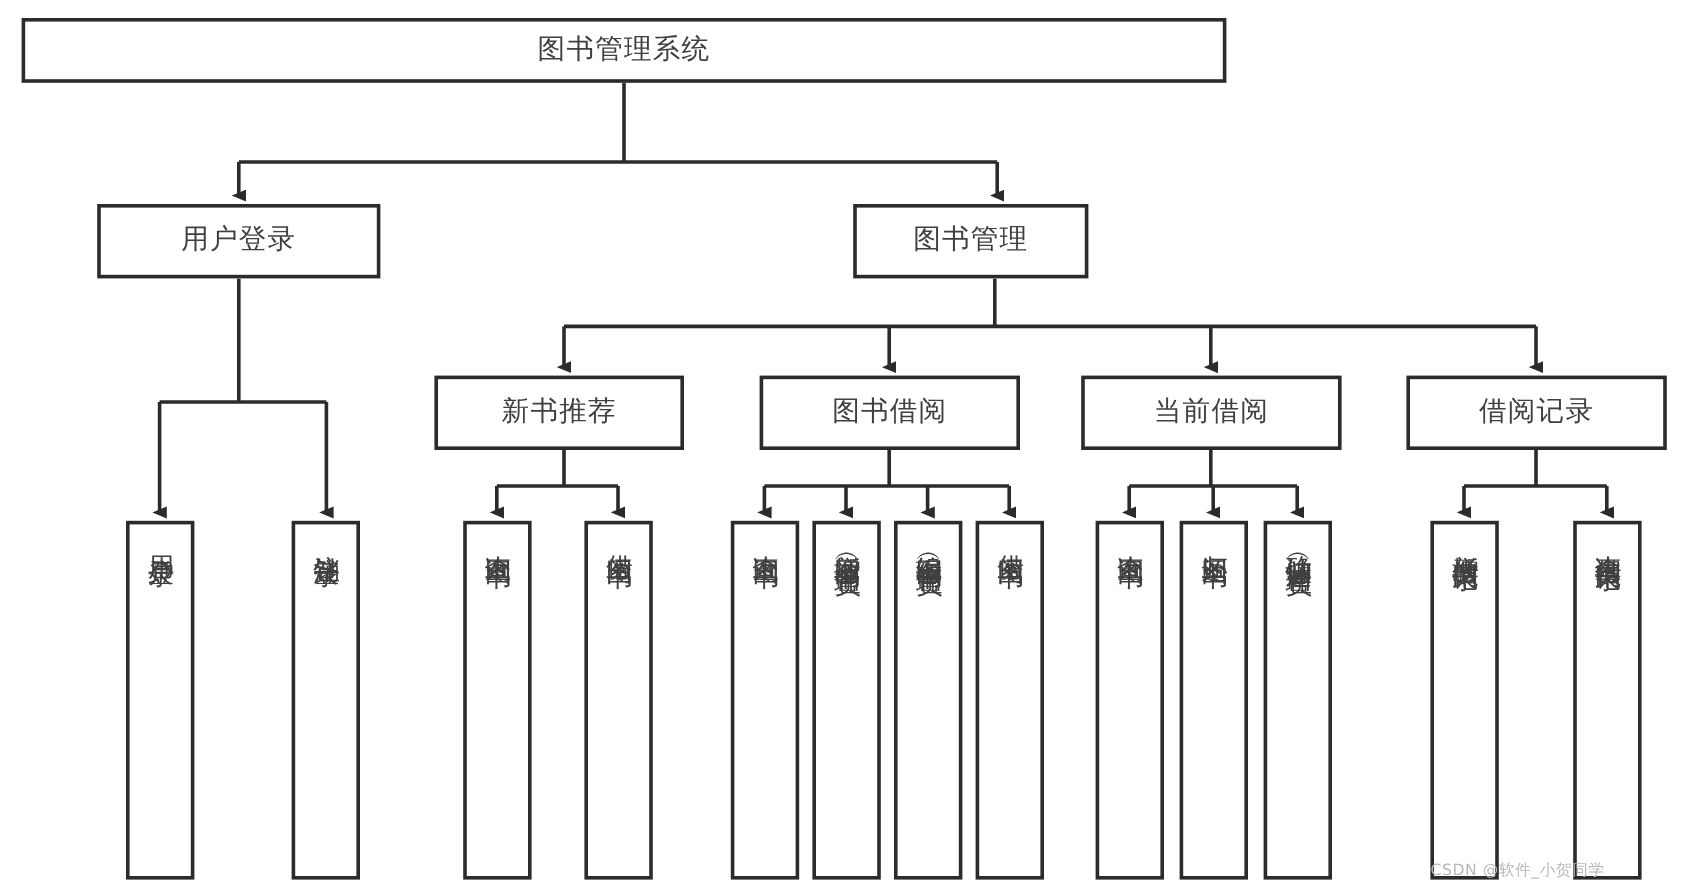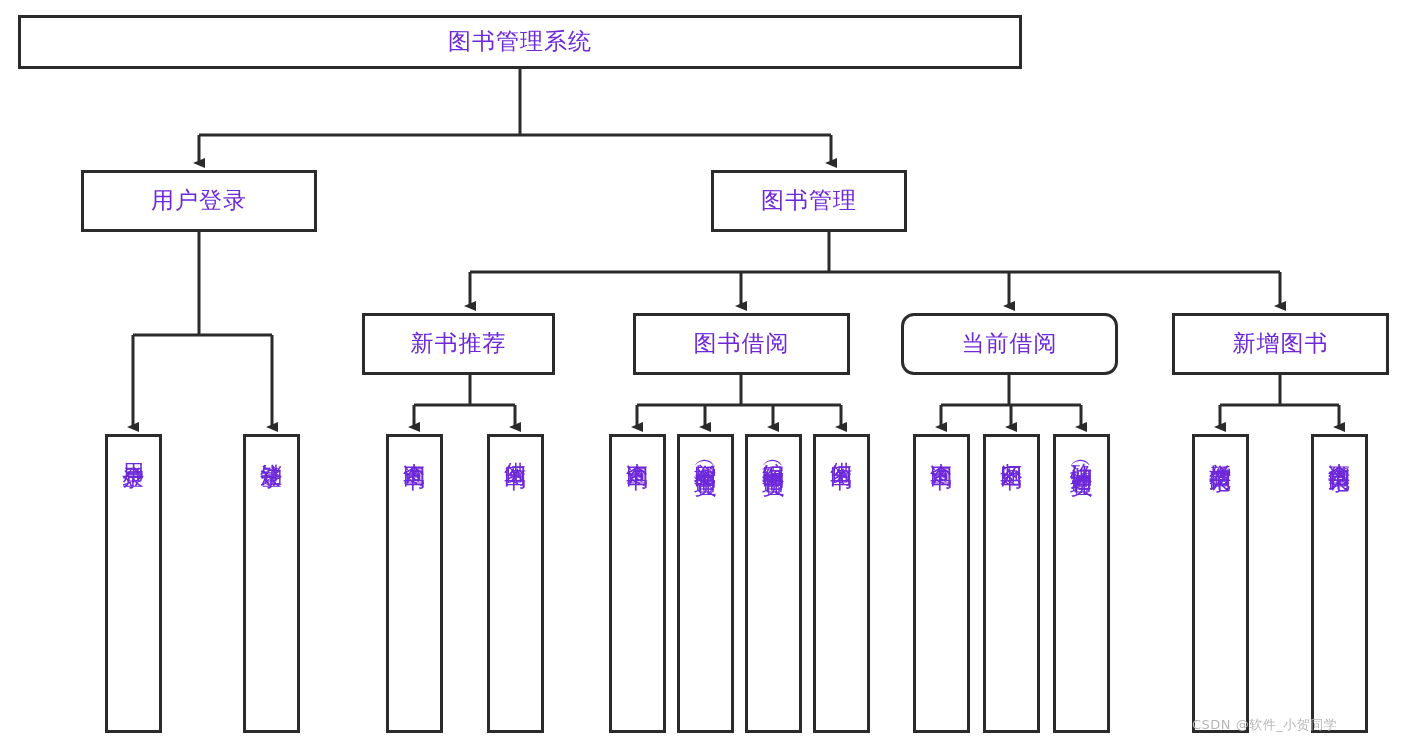--- a/index.html
+++ b/index.html
@@ -18,21 +18,21 @@
     overflow: hidden;
   }
   .node {
     position: absolute;
     box-sizing: border-box;
     border: 3px solid #2b2b2b;
     background: #ffffff;
     display: flex;
     align-items: center;
     justify-content: center;
-    color: #6d28d9;
+    color: #404040;
   }
   .node.horizontal {
     font-size: 23px;
     letter-spacing: 1px;
     line-height: 1.1;
   }
   .node.vertical {
     font-size: 22px;
     line-height: 1.16;
     padding: 8px 0;
@@ -122,31 +122,31 @@
     <span>图书管理系统</span>
   </div>
 
   <div class="node horizontal" id="node-l2-0" style="left: 81px; top: 170px; width: 236px; height: 62px;">
     <span>用户登录</span>
   </div>
   <div class="node horizontal" id="node-l2-1" style="left: 711px; top: 170px; width: 196px; height: 62px;">
     <span>图书管理</span>
   </div>
 
-  <div class="node horizontal" id="node-l3-0" style="left: 362px; top: 313px; width: 193px; height: 62px;">
+  <div class="node horizontal" id="node-l3-0" style="left: 362px; top: 313px; width: 208px; height: 62px;">
     <span>新书推荐</span>
   </div>
   <div class="node horizontal" id="node-l3-1" style="left: 633px; top: 313px; width: 217px; height: 62px; text-align: right;">
     <span>图书借阅</span>
   </div>
-  <div class="node horizontal" id="node-l3-2" style="left: 901px; top: 313px; width: 217px; height: 62px; border-radius: 13px;">
+  <div class="node horizontal" id="node-l3-2" style="left: 901px; top: 313px; width: 217px; height: 62px;">
     <span>当前借阅</span>
   </div>
   <div class="node horizontal" id="node-l3-3" style="left: 1172px; top: 313px; width: 217px; height: 62px;">
-    <span>新增图书</span>
+    <span>借阅记录</span>
   </div>
 
   <div class="node vertical" id="node-leaf-0" style="left: 105px; top: 434px; width: 57px; height: 299px;">
     <span class="vlabel">用户登录</span>
   </div>
   <div class="node vertical" id="node-leaf-1" style="left: 243px; top: 434px; width: 57px; height: 299px;">
     <span class="vlabel">注销登录</span>
   </div>
   <div class="node vertical" id="node-leaf-2" style="left: 386px; top: 434px; width: 57px; height: 299px;">
     <span class="vlabel">查询图书</span>

